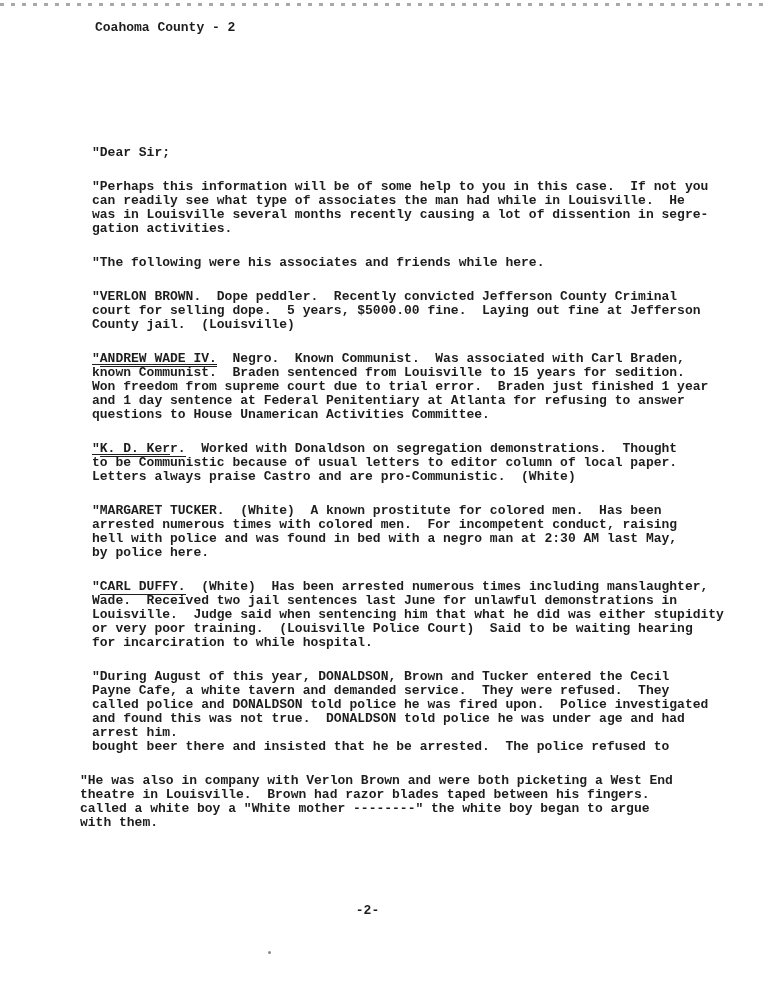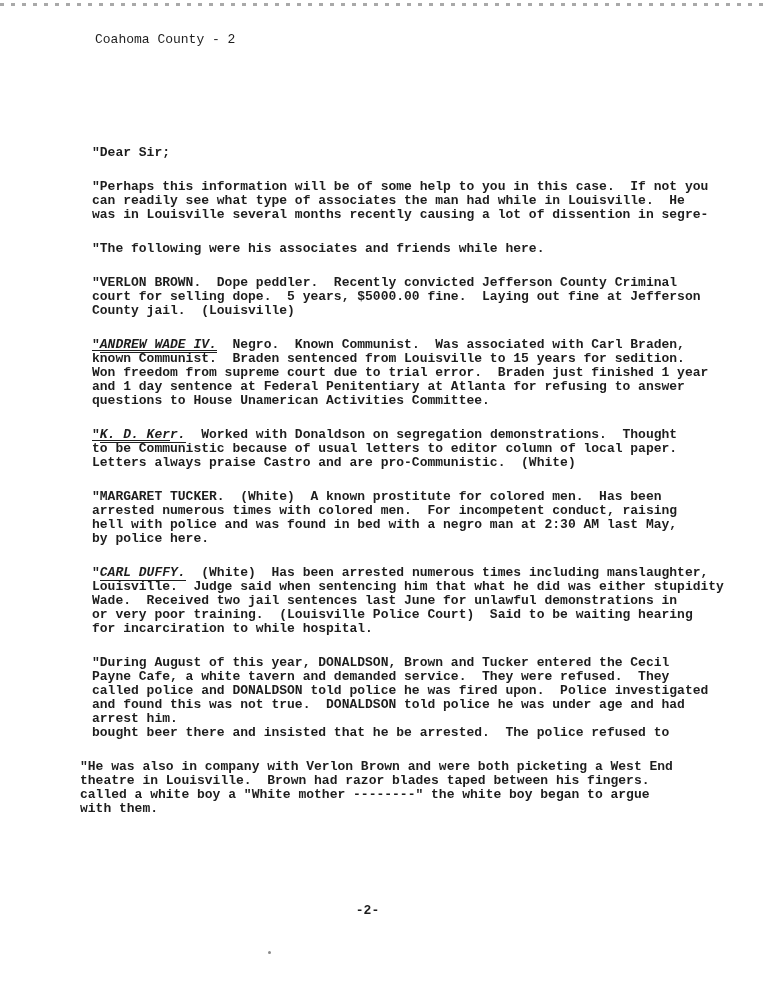--- a/index.html
+++ b/index.html
@@ -19,24 +19,24 @@
     position: absolute;
     top: 3px;
     left: 0;
     width: 763px;
     height: 3px;
     background: repeating-linear-gradient(90deg, #a9a9a9 0px, #a9a9a9 4px, transparent 4px, transparent 11px);
   }
   .page-header {
     position: absolute;
     left: 95px;
-    top: 32px;
+    top: 20px;
     font-size: 13px;
     line-height: 15px;
-    font-weight: 400;
+    font-weight: 700;
     white-space: pre;
   }
   .doc-body {
     position: absolute;
     left: 92px;
     top: 146px;
     width: 650px;
     font-size: 13px;
     line-height: 14px;
     font-weight: 700;
@@ -48,21 +48,20 @@
     margin-top: 0;
   }
   .para:last-child {
     margin-left: -12px;
   }
   .line {
     white-space: pre;
   }
   .seg-underline {
     border-bottom: 1.5px solid #1d1d1d;
-    font-style: italic;
   }
   .seg-overline {
     border-top: 1.5px solid #1d1d1d;
   }
   .page-footer {
     position: absolute;
     top: 903px;
     left: 0;
     width: 735px;
     text-align: center;
@@ -87,20 +86,21 @@
 <div class="page-header">Coahoma County - 2</div>
 
 <div class="doc-body">
     <div class="para">
       <div class="line"><span>"Dear Sir;</span></div>
     </div>
     <div class="para">
       <div class="line"><span>"Perhaps this information will be of some help to you in this case.  If not you</span></div>
       <div class="line"><span>can readily see what type of associates the man had while in Louisville.  He</span></div>
       <div class="line"><span>was in Louisville several months recently causing a lot of dissention in segre-</span></div>
+      <div class="line"><span>gation activities.</span></div>
     </div>
     <div class="para">
       <div class="line"><span>"The following were his associates and friends while here.</span></div>
     </div>
     <div class="para">
       <div class="line"><span>"VERLON BROWN.  Dope peddler.  Recently convicted Jefferson County Criminal</span></div>
       <div class="line"><span>court for selling dope.  5 years, $5000.00 fine.  Laying out fine at Jefferson</span></div>
       <div class="line"><span>County jail.  (Louisville)</span></div>
     </div>
     <div class="para">
@@ -116,22 +116,22 @@
       <div class="line"><span>Letters always praise Castro and are pro-Communistic.  (White)</span></div>
     </div>
     <div class="para">
       <div class="line"><span>"MARGARET TUCKER.  (White)  A known prostitute for colored men.  Has been</span></div>
       <div class="line"><span>arrested numerous times with colored men.  For incompetent conduct, raising</span></div>
       <div class="line"><span>hell with police and was found in bed with a negro man at 2:30 AM last May,</span></div>
       <div class="line"><span>by police here.</span></div>
     </div>
     <div class="para">
       <div class="line"><span>"</span><span class="seg-underline">CARL DUFFY.</span><span>  (White)  Has been arrested numerous times including manslaughter,</span></div>
+      <div class="line"><span>Wade.  Received two jail sentences last June for unlawful demonstrations in</span></div>
       <div class="line"><span>Louisville.  Judge said when sentencing him that what he did was either stupidity</span></div>
-      <div class="line"><span>Wade.  Received two jail sentences last June for unlawful demonstrations in</span></div>
       <div class="line"><span>or very poor training.  (Louisville Police Court)  Said to be waiting hearing</span></div>
       <div class="line"><span>for incarciration to while hospital.</span></div>
     </div>
     <div class="para">
       <div class="line"><span>"During August of this year, DONALDSON, Brown and Tucker entered the Cecil</span></div>
       <div class="line"><span>Payne Cafe, a white tavern and demanded service.  They were refused.  They</span></div>
       <div class="line"><span>called police and DONALDSON told police he was fired upon.  Police investigated</span></div>
       <div class="line"><span>and found this was not true.  DONALDSON told police he was under age and had</span></div>
       <div class="line"><span>arrest him.</span></div>
       <div class="line"><span>bought beer there and insisted that he be arrested.  The police refused to</span></div>

